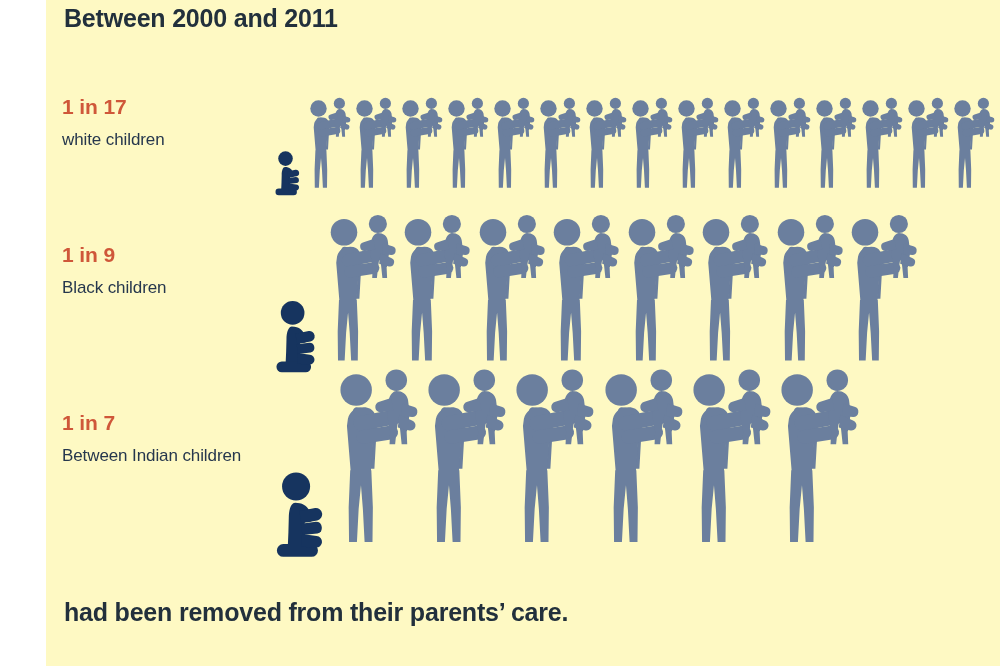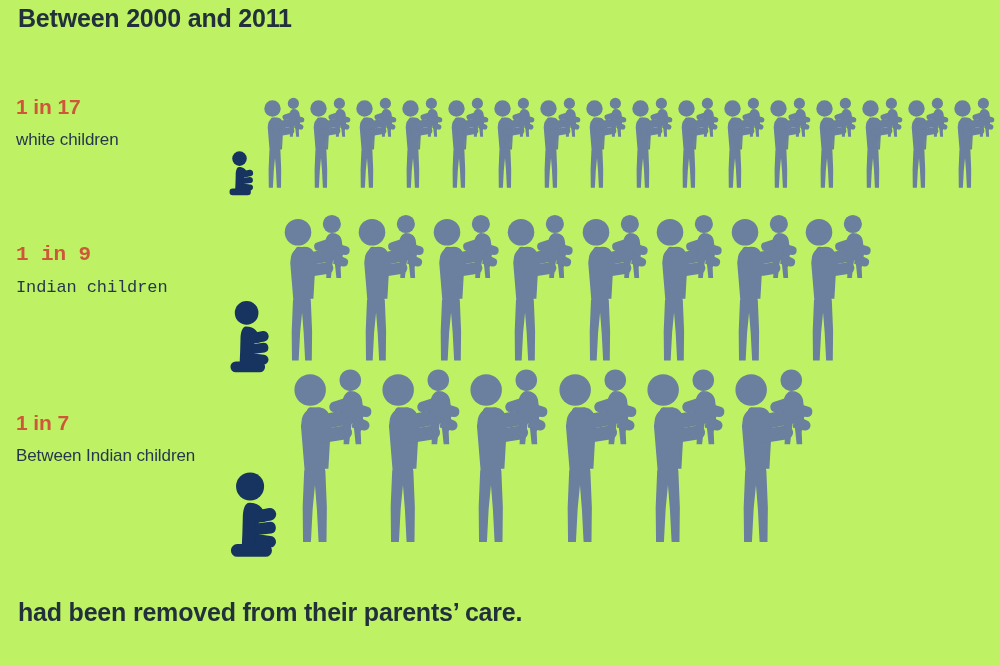--- a/index.html
+++ b/index.html
@@ -13,21 +13,22 @@
     height: 666px;
     position: relative;
     overflow: hidden;
     font-family: "Liberation Sans", sans-serif;
     -webkit-font-smoothing: antialiased;
   }
 
   #infographic {
     position: absolute;
     inset: 0;
-    background: #bef264;
+    background: #fef9c3;
+    margin-left: 46px;
   }
 
   
   .title {
     position: absolute;
     left: 18px;
     top: 4px;
     font-size: 25px;
     font-weight: 700;
     letter-spacing: -0.2px;
@@ -62,21 +63,21 @@
   }
   .group-name {
     margin-top: 11px;
     font-size: 17px;
     font-weight: 400;
     color: #26374d;
     line-height: 1.26;
     letter-spacing: -0.1px;
   }
   .row-1 .row-label { top: 18px; }
-  .row-2 .row-label { top: 22px; font-family: Liberation Mono, monospace; }
+  .row-2 .row-label { top: 22px; }
   .row-3 .row-label { top: 22px; }
 
   
   .pictos {
     position: absolute;
     top: 0;
     bottom: 0;
     display: flex;
     align-items: flex-end;
   }
@@ -522,21 +523,21 @@
       <path d="M33.0 25.4 L39.6 28.4 a2.7 2.7 0 0 1 -1.4 5.2 l-6.0 -1.6 z"></path>
     </g>
   </svg>
         </span>
       </div>
   </div>
 
   <div class="row row-2">
     <div class="row-label">
       <div class="ratio">1 in 9</div>
-      <div class="group-name">Indian children</div>
+      <div class="group-name">Black children</div>
     </div>
     <div class="pictos">
         <span class="figure fig-child">
           <svg width="48.6" height="74.52000000000001" viewBox="0 0 30 46" aria-hidden="true">
     <g fill="#16345f">
 
       <circle cx="11.5" cy="8.6" r="7.3"></circle>
 
       <path d="M11.0 17.0c4.6 0 7.4 2.4 8.0 6.2l0.5 3.6 -2.0 0.4 -0.9 -3.4 -0.7 4.4 0.2 6.2 -1.0 6.4 3.4 0.2 0 3.6 -13.6 0 0 -5.2 2.3 0 0.3 -7.0 0.2 -7.4c0 -4.6 1.3 -8.0 3.3 -8.0z"></path>
 

